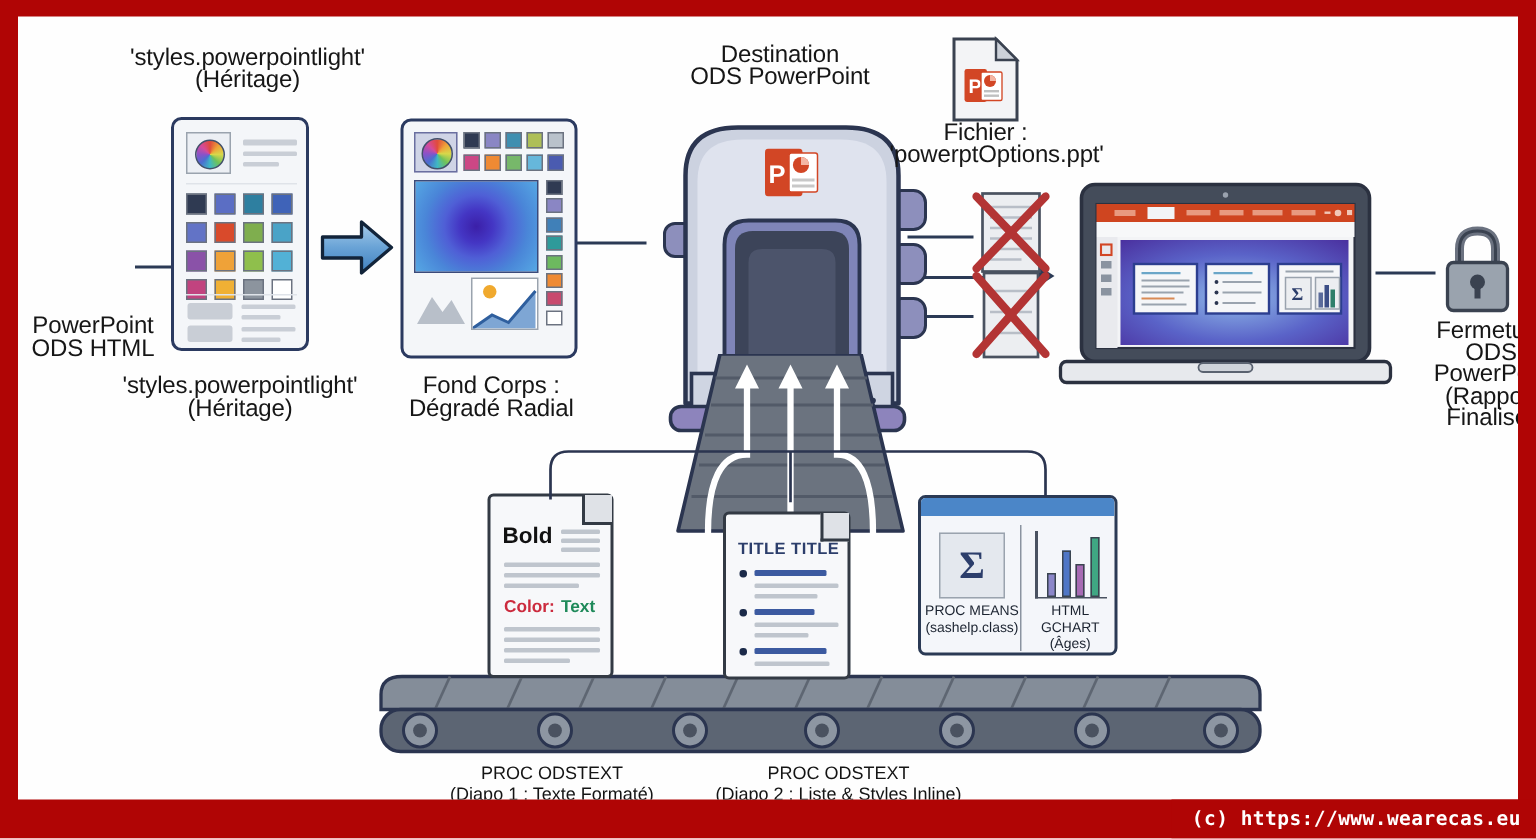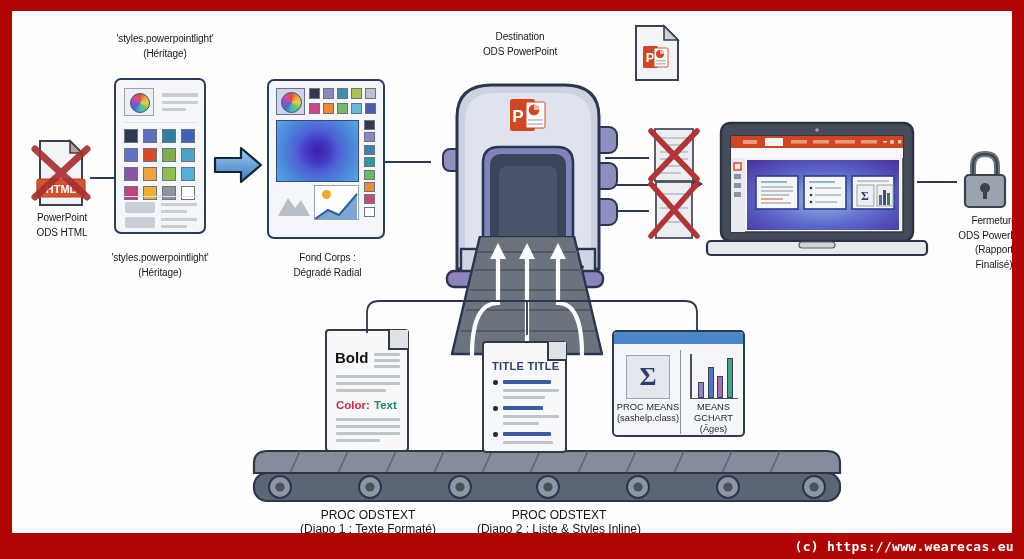--- a/index.html
+++ b/index.html
@@ -20,21 +20,21 @@
   #canvas{
     position:absolute;
     left:12px;top:11px;
     width:1000px;height:522px;
     background:#fefefe;
     overflow:hidden;
   }
   .lbl{
     position:absolute;
     color:#161616;
-    font-size:10px;
+    font-size:16px;
     line-height:14.5px;
     text-align:center;
     white-space:pre-line;
     letter-spacing:-0.1px;
   }
   .connector{position:absolute;background:#2b3a55;}
   .h-line{height:1.6px;}
 
   
   .docicon{position:absolute;}
@@ -136,32 +136,20 @@
   <div id="canvas">
 
     <div class="connector h-line" style="left:78px;top:166px;width:34px;"></div>
     <div class="connector h-line" style="left:371px;top:150px;width:48px;"></div>
     <div class="connector h-line" style="left:593px;top:146px;width:44px;"></div>
     <div class="connector h-line" style="left:593px;top:199px;width:44px;"></div>
     <div class="connector h-line" style="left:593px;top:173px;width:92px;"></div>
     <div style="position:absolute;left:680px;top:166px;width:0;height:0;border-left:11px solid #2b3a55;border-top:7px solid transparent;border-bottom:7px solid transparent;"></div>
     <div class="connector h-line" style="left:905px;top:170px;width:40px;"></div>
 
-    <div class="docicon" style="left:18px;top:124px;width:62px;height:76px;">
-      <svg width="62" height="76" viewBox="0 0 62 76">
-        <path d="M10 6 H40 L52 18 V70 H10 Z" fill="#f2f3f5" stroke="#3a4250" stroke-width="2"></path>
-        <path d="M40 6 L40 18 L52 18 Z" fill="#b7a296" stroke="#3a4250" stroke-width="1.6"></path>
-        <rect x="7" y="44" width="48" height="18" rx="2.5" fill="#d4522f" stroke="#b3421f" stroke-width="1.2"></rect>
-        <text x="31" y="58" font-family="Liberation Sans, sans-serif" font-size="11" font-weight="bold" fill="#ffffff" text-anchor="middle">HTML</text>
-        <g stroke="#a83030" stroke-width="7" stroke-linecap="round" opacity="0.92">
-          <line x1="5" y1="14" x2="57" y2="62"></line>
-          <line x1="57" y1="14" x2="5" y2="62"></line>
-        </g>
-      </svg>
-    </div>
     <div class="lbl" style="left:3px;top:200px;width:94px;">PowerPoint
 ODS HTML</div>
 
     <div class="lbl" style="left:58px;top:21px;width:190px;">'styles.powerpointlight'
 (Héritage)</div>
 
     <div class="panel" style="left:102px;top:67px;width:92px;height:156px;">
 
       <div style="position:absolute;left:8px;top:8px;width:30px;height:28px;background:#eceff4;border:1.3px solid #9aa3ae;box-sizing:border-box;"></div>
       <div style="position:absolute;left:14px;top:13px;width:18px;height:18px;border-radius:50%;border:1.4px solid #42506a;
@@ -333,20 +321,22 @@
         <path d="M32 2 L32 16 L46 16 Z" fill="#ccd1d9" stroke="#3a4250" stroke-width="1.6"></path>
         <rect x="11" y="22" width="15" height="22" rx="1.6" fill="#d24625"></rect>
         <text x="18" y="38" font-family="Liberation Sans, sans-serif" font-size="13" font-weight="bold" fill="#ffffff" text-anchor="middle">P</text>
         <rect x="22" y="24" width="14" height="19" rx="1" fill="#ffffff" stroke="#d24625" stroke-width="0.9"></rect>
         <circle cx="28" cy="30" r="4" fill="#d24625"></circle>
         <path d="M28 30 L28 26 A4 4 0 0 1 32 30 Z" fill="#f4b6a4"></path>
         <rect x="24" y="36" width="10" height="1.6" fill="#c0c0c0"></rect>
         <rect x="24" y="39" width="10" height="1.6" fill="#c0c0c0"></rect>
       </svg>
     </div>
+    <div class="lbl" style="left:581px;top:71px;width:128px;">Fichier :
+'powerptOptions.ppt'</div>
 
     <div style="position:absolute;left:633px;top:112px;width:58px;height:66px;">
       <svg width="58" height="66" viewBox="0 0 58 66">
         <rect x="10" y="6" width="38" height="52" fill="#eceef1" stroke="#4a5260" stroke-width="1.8"></rect>
         <g stroke="#b8bec7" stroke-width="1.6">
           <line x1="15" y1="15" x2="43" y2="15"></line>
             <line x1="15" y1="22" x2="43" y2="22"></line>
           <line x1="15" y1="29" x2="43" y2="29"></line>
             <line x1="15" y1="36" x2="43" y2="36"></line>
           <line x1="15" y1="43" x2="43" y2="43"></line>
@@ -543,21 +533,21 @@
         <div class="axisline" style="left:0;bottom:0;width:48px;height:1.5px;"></div>
         <div id="bars" style="position:absolute;left:5px;bottom:1.5px;width:43px;height:43px;">
             <div class="bar" style="left: 3px; bottom: 0px; width: 6px; height: 16px; background: rgb(139, 134, 201);"></div>
             <div class="bar" style="left: 12.5px; bottom: 0px; width: 6px; height: 31px; background: rgb(79, 118, 198);"></div>
             <div class="bar" style="left: 22px; bottom: 0px; width: 6px; height: 22px; background: rgb(167, 106, 180);"></div>
             <div class="bar" style="left: 31.5px; bottom: 0px; width: 6px; height: 40px; background: rgb(63, 167, 131);"></div>
           </div>
       </div>
       <div class="card-cap" style="left:2px;top:70px;width:64px;">PROC MEANS
 (sashelp.class)</div>
-      <div class="card-cap" style="left:68px;top:70px;width:63px;">MEANS GCHART
+      <div class="card-cap" style="left:68px;top:70px;width:63px;">HTML GCHART
 (Âges)</div>
     </div>
 
     <div style="position:absolute;left:320px;top:288px;width:400px;height:36px;">
       <svg width="400" height="36" viewBox="0 0 400 36">
         <path d="M35 34 L35 14 Q35 2 47 2 L353 2 Q365 2 365 14 L365 32" fill="none" stroke="#2b3550" stroke-width="1.8"></path>
         <line x1="195" y1="2" x2="195" y2="36" stroke="#2b3550" stroke-width="1.8"></line>
       </svg>
     </div>
 

